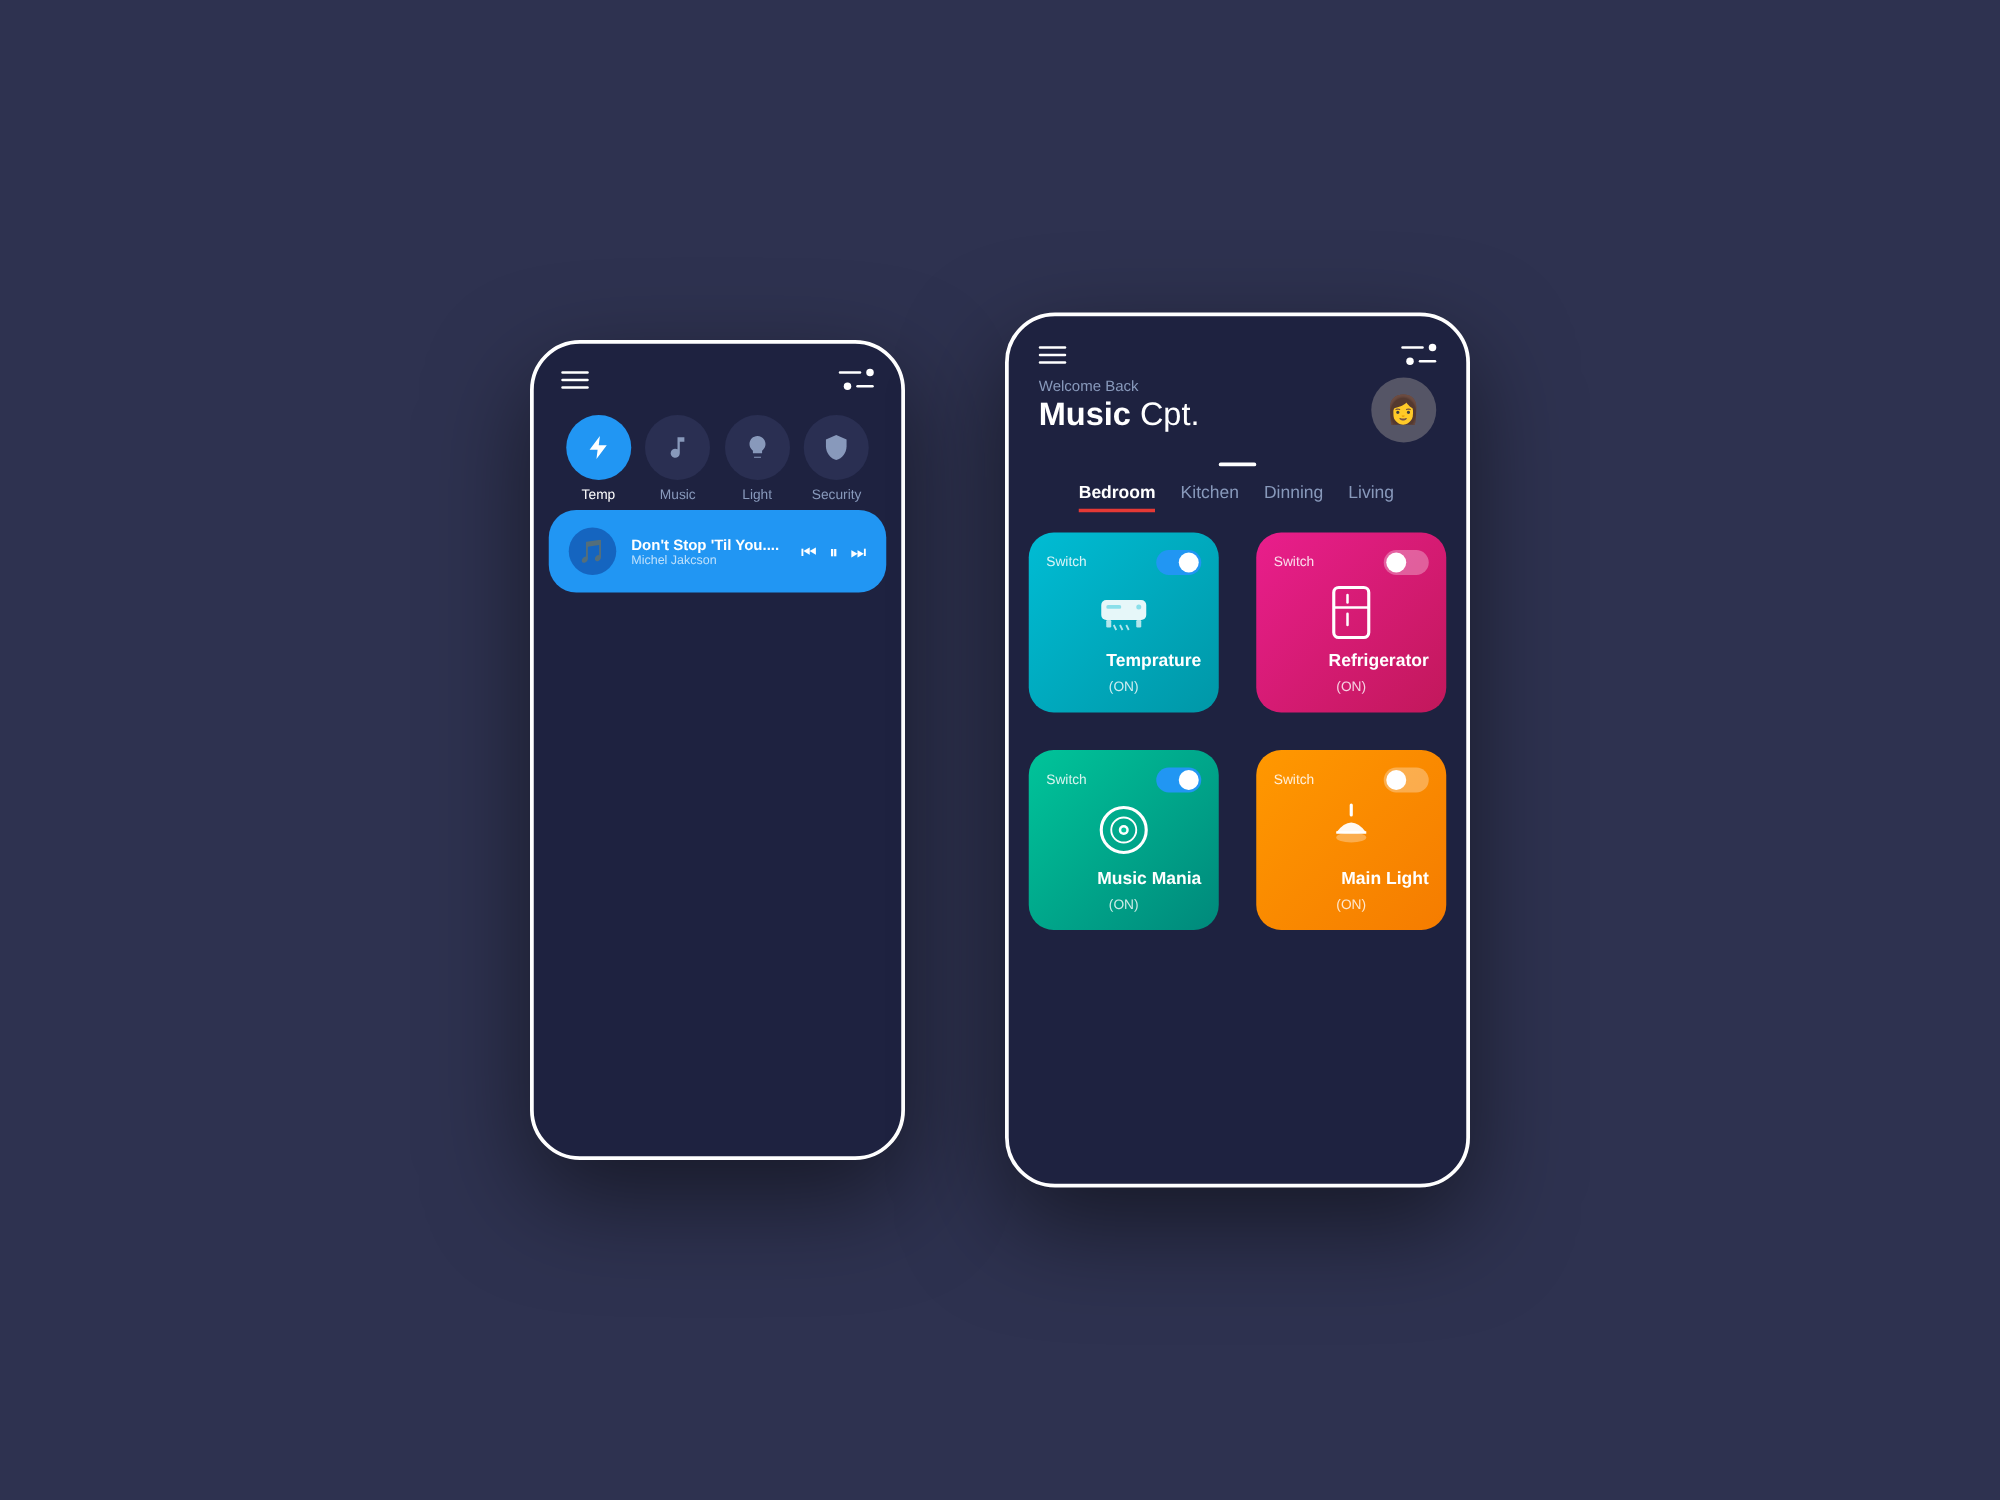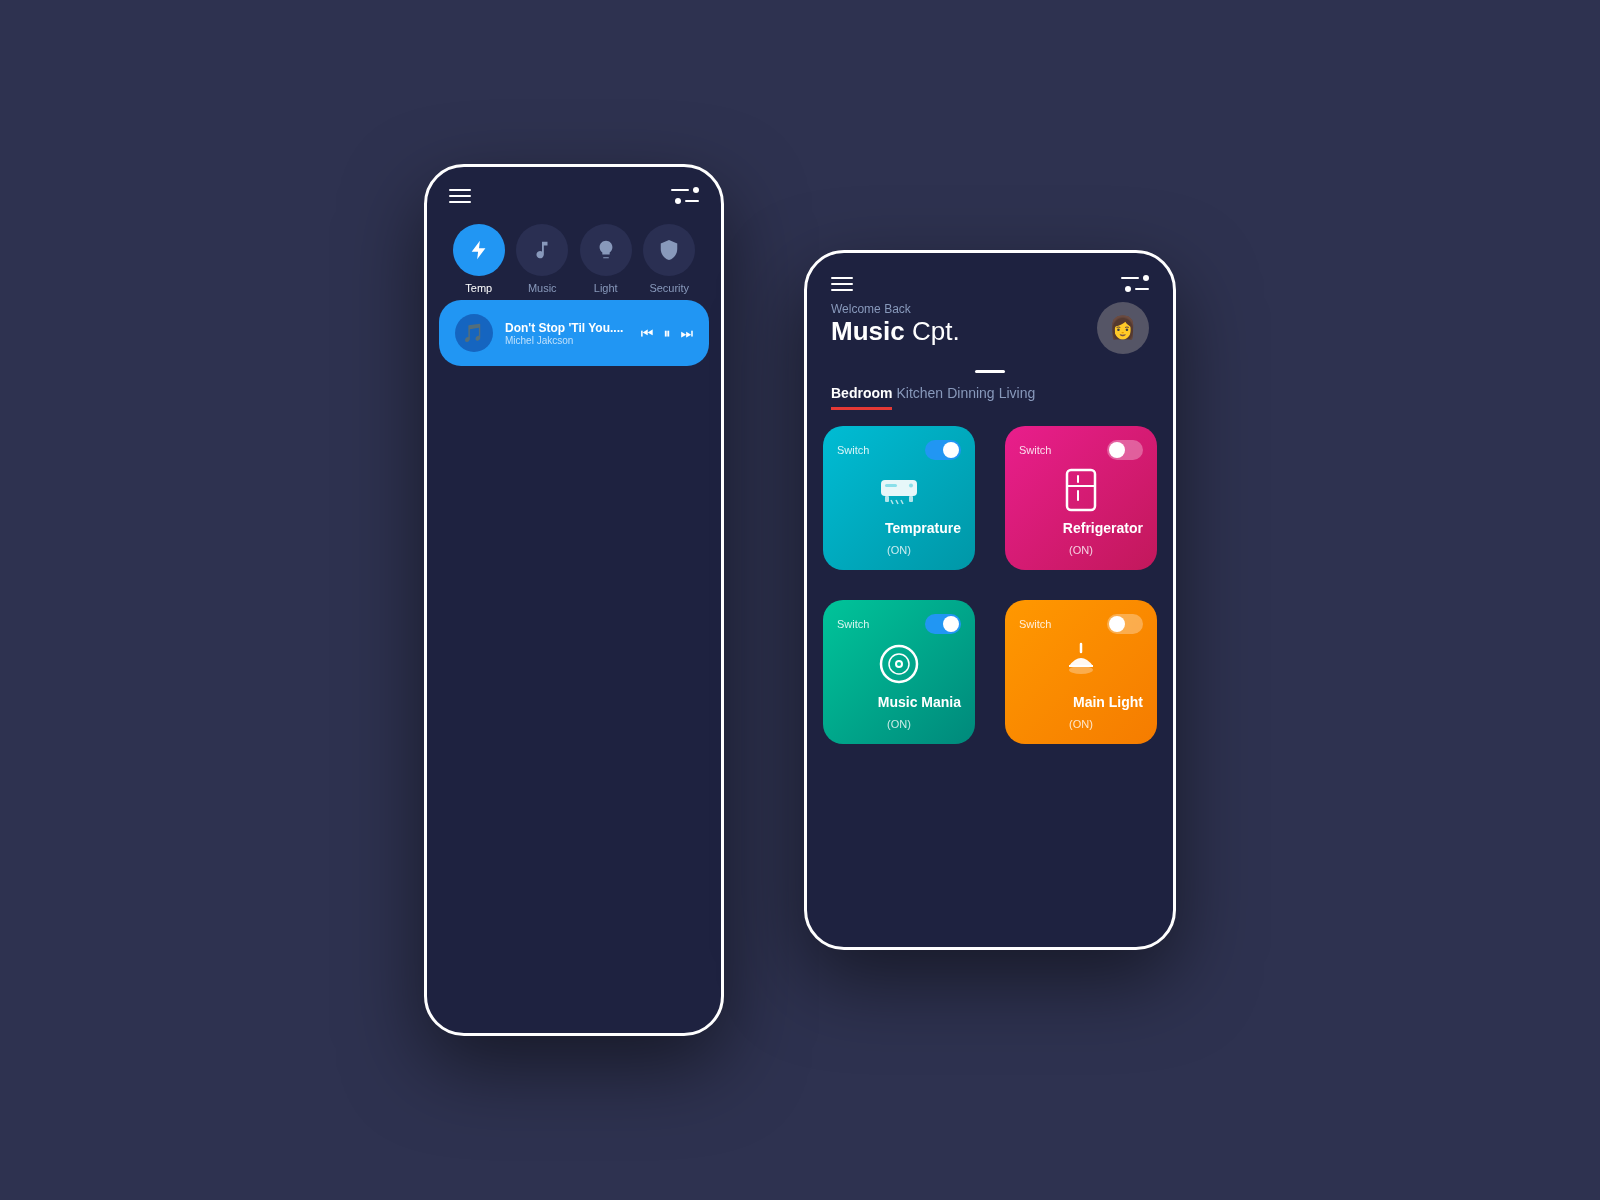--- a/index.html
+++ b/index.html
@@ -25,21 +25,21 @@
       background: #1e2240;
       border-radius: 40px;
       border: 3px solid #fff;
       overflow: hidden;
       position: relative;
       box-shadow: 0 30px 80px rgba(0,0,0,0.5);
     }
 
     .phone-left {
       width: 300px;
-      height: 872px;
+      height: 656px;
     }
 
     .phone-right {
       width: 372px;
       height: 700px;
     }
 
     
     .left-header {
       display: flex;
@@ -329,24 +329,25 @@
     .room-indicator span {
       display: block;
       width: 30px;
       height: 3px;
       background: #fff;
       border-radius: 2px;
     }
 
     .room-tabs {
       display: flex;
-      gap: 4px;
+      gap: 20px;
       padding: 0 24px 0;
       margin-bottom: 16px;
       overflow: hidden;
+      margin-left: 32px;
     }
 
     .room-tab {
       font-size: 14px;
       color: #8899bb;
       cursor: pointer;
       padding-bottom: 6px;
       white-space: nowrap;
     }
 

